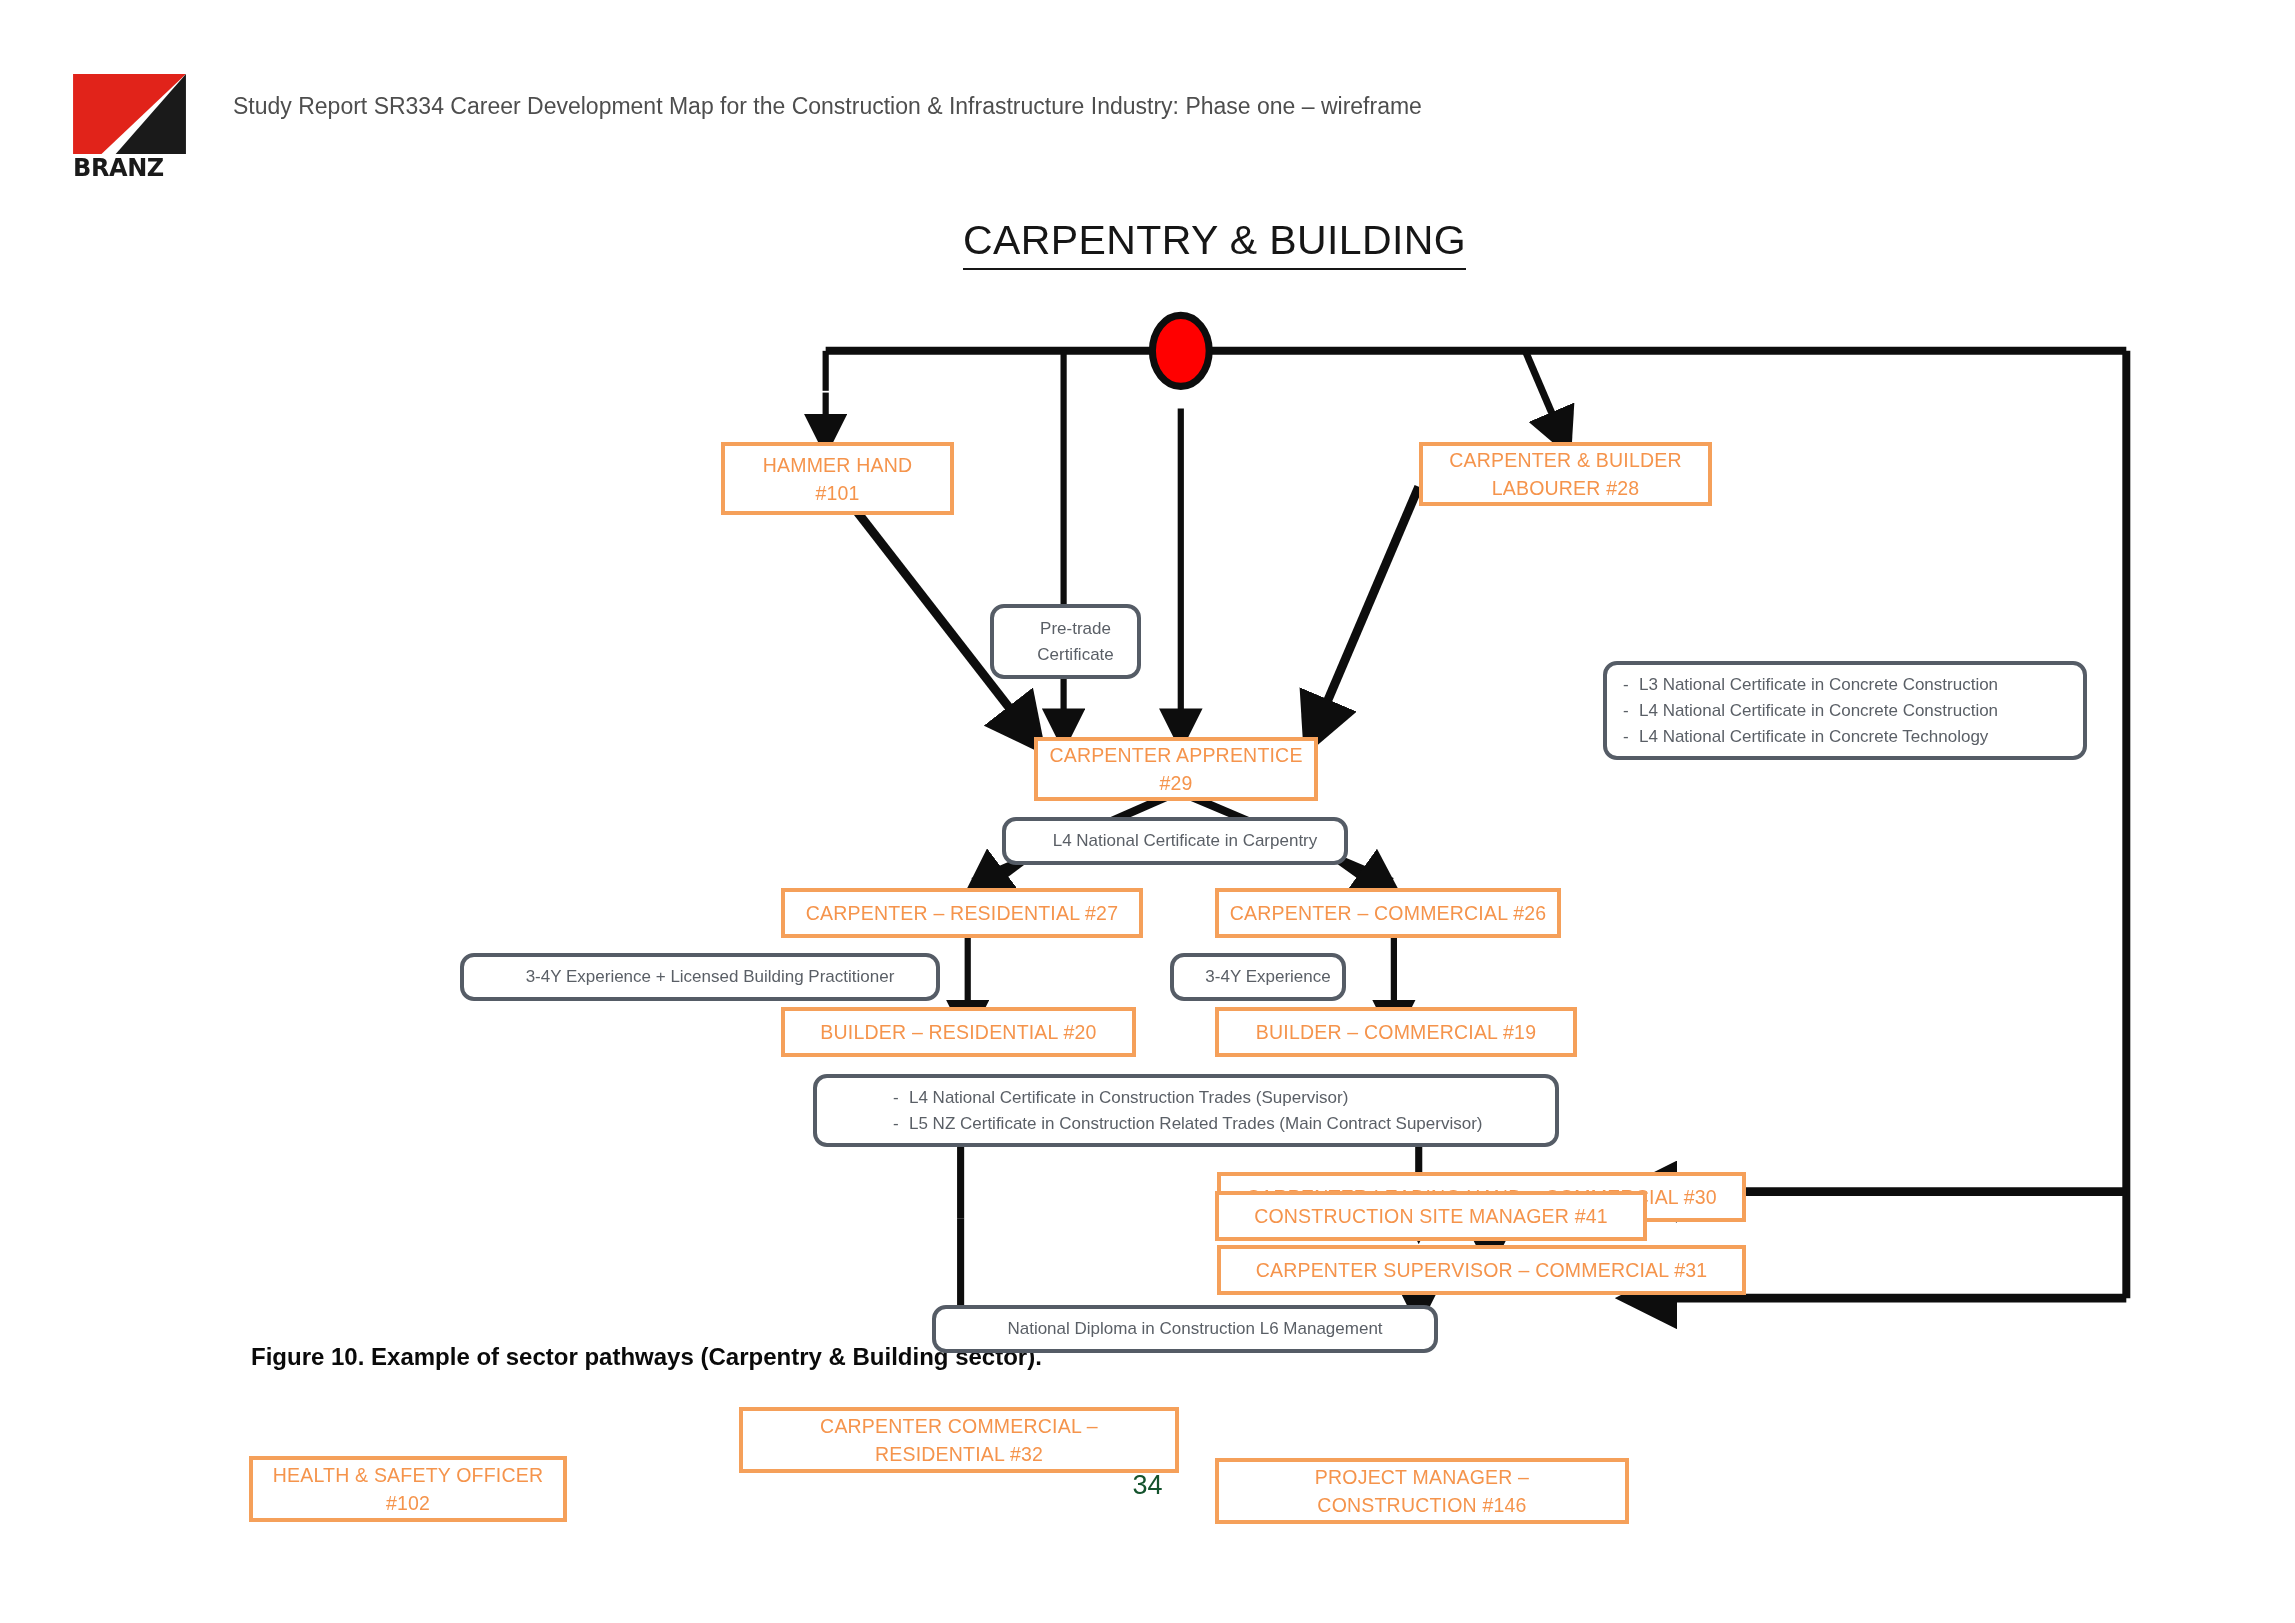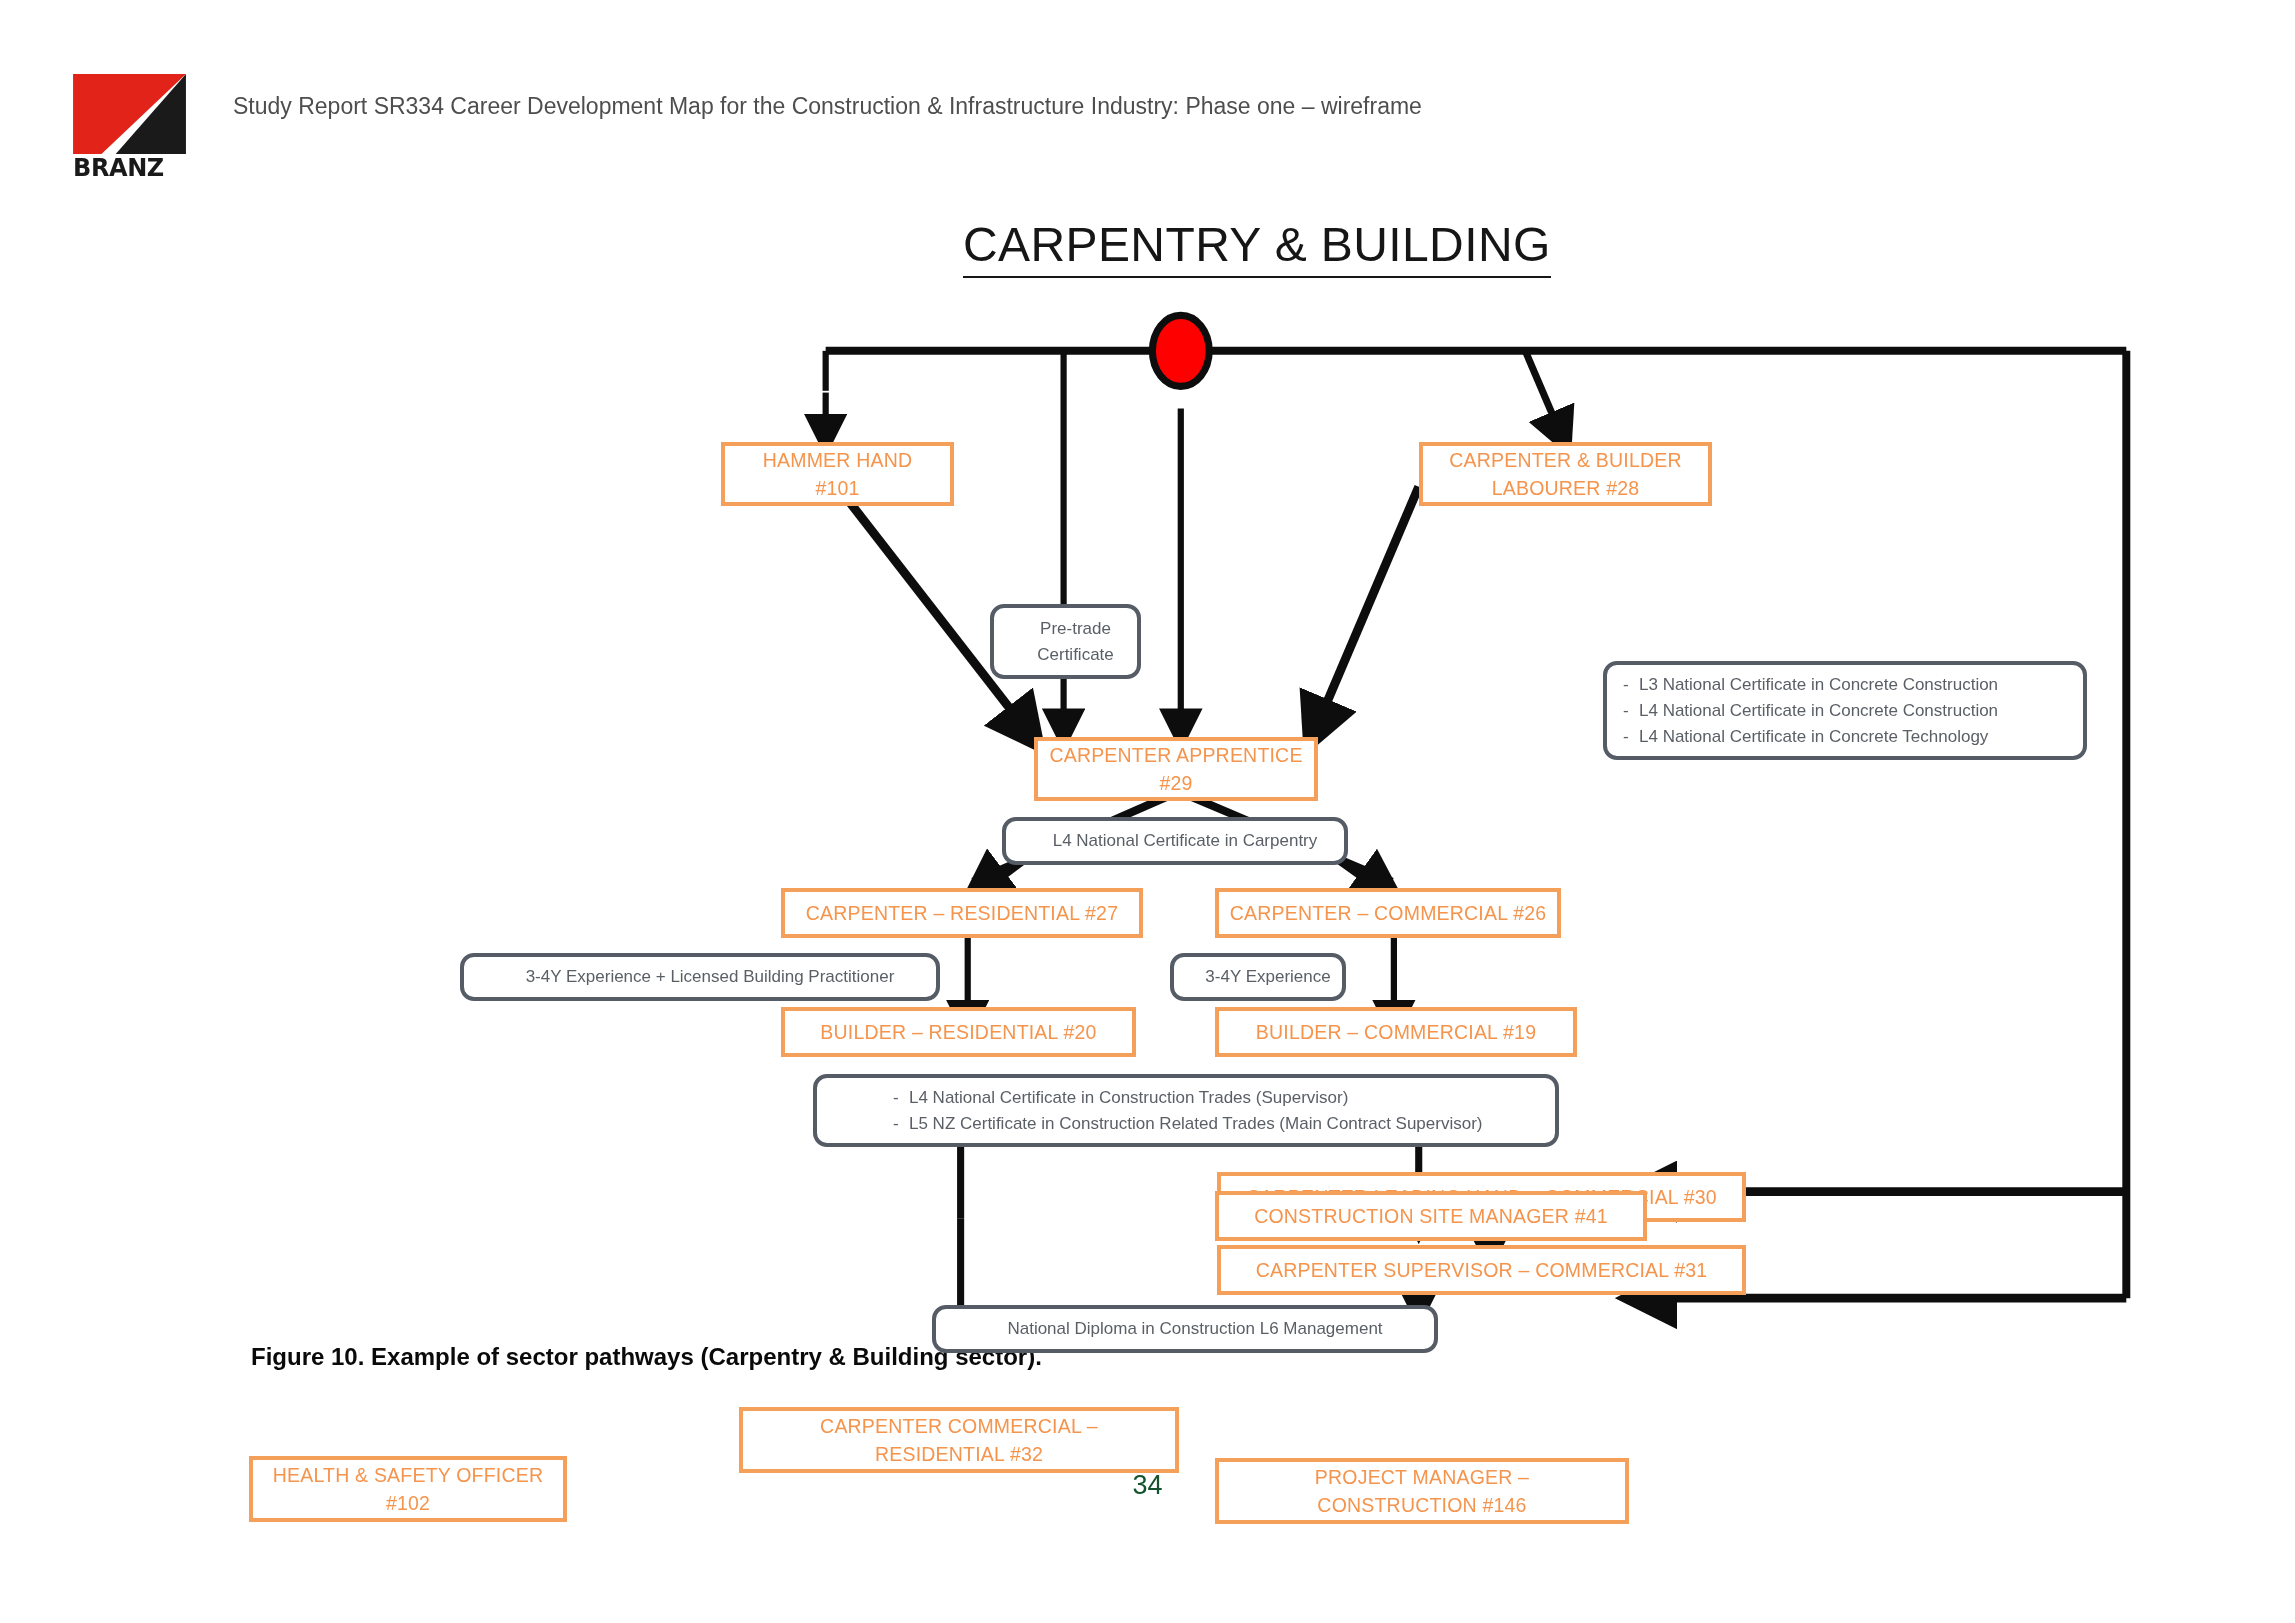--- a/index.html
+++ b/index.html
@@ -58,21 +58,21 @@
   }
   #edges {
     position: absolute;
     left: 0; top: 0;
     width: 2295px; height: 1146px;
   }
 
   #chart-title {
     position: absolute;
     left: 963px; top: 13.3px;
-    font-size: 48px;
+    font-size: 41px;
     color: #161616;
     letter-spacing: 0.4px;
     white-space: nowrap;
     border-bottom: 2.7px solid #161616;
     padding-bottom: 3.6px;
   }
 
   
   .node {
     position: absolute;
@@ -221,21 +221,21 @@
       <path d="M1560,1425 L680,1425" stroke-width="12" marker-end="url(#ah)"></path>
     </g>
 
     <g stroke="#0d0d0d" fill="none">
       <path d="M1678,1142 L1678,1182" stroke-width="9" marker-end="url(#ah)"></path>
     </g>
 
     <ellipse cx="1330" cy="165" rx="32" ry="40" fill="#FF0000" stroke="#0d0d0d" stroke-width="8"></ellipse>
   </svg>
 
-  <div class="node role" style="left:721px; top:238px; width:233px; height:64px;">
+  <div class="node role" style="left:721px; top:238px; width:233px; height:73px;">
     <div>
       <div>HAMMER HAND</div>
       <div>#101</div>
     </div>
   </div>
 
   <div class="node role" style="left:1419px; top:238px; width:293px; height:64px;">
     <div>
       <div>CARPENTER &amp; BUILDER</div>
       <div>LABOURER #28</div>

